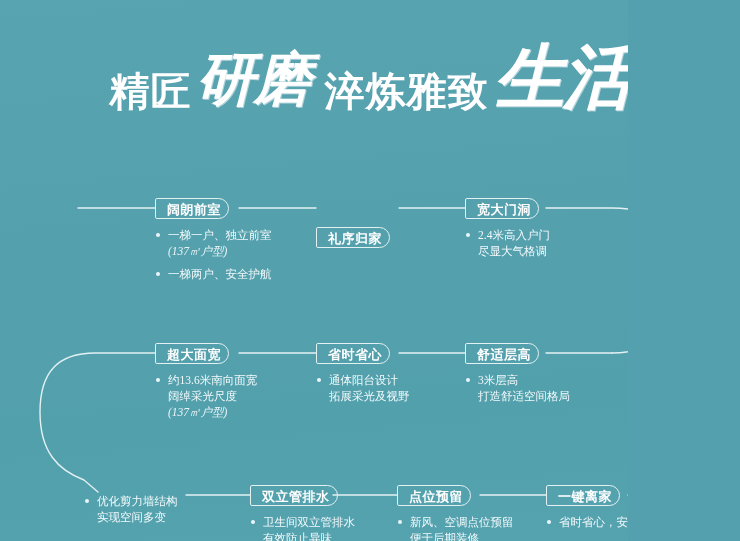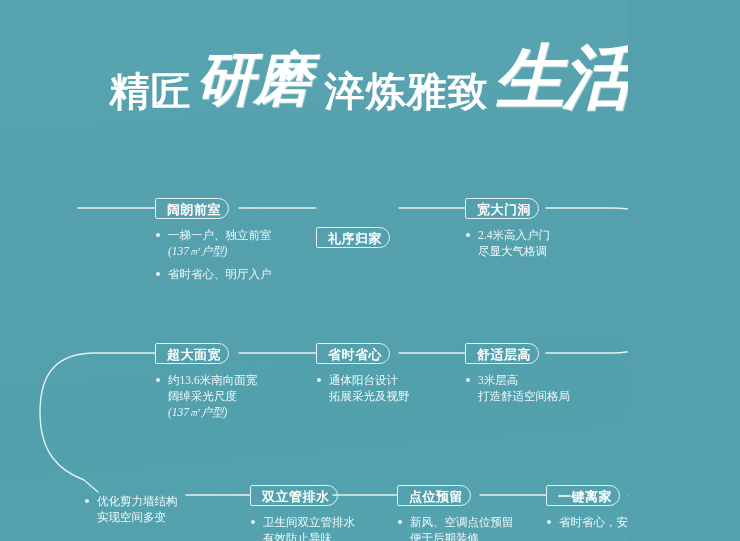--- a/index.html
+++ b/index.html
@@ -122,21 +122,21 @@
       <span class="cap-text">阔朗前室</span>
     </div>
     <ul class="bullets">
       <li>
         <span class="dot"></span>
         <span>一梯一户、独立前室</span>
         <span class="note">(137㎡户型)</span>
       </li>
       <li class="grp">
         <span class="dot"></span>
-        <span>省时省心、明厅入户</span>
+        <span>一梯两户、安全护航</span>
       </li>
     </ul>
   </div>
 
   <div class="feature" style="left:316px;top:198px;margin-top:29px;">
     <div class="cap">
       <span class="cap-text">礼序归家</span>
     </div>
   </div>
 

